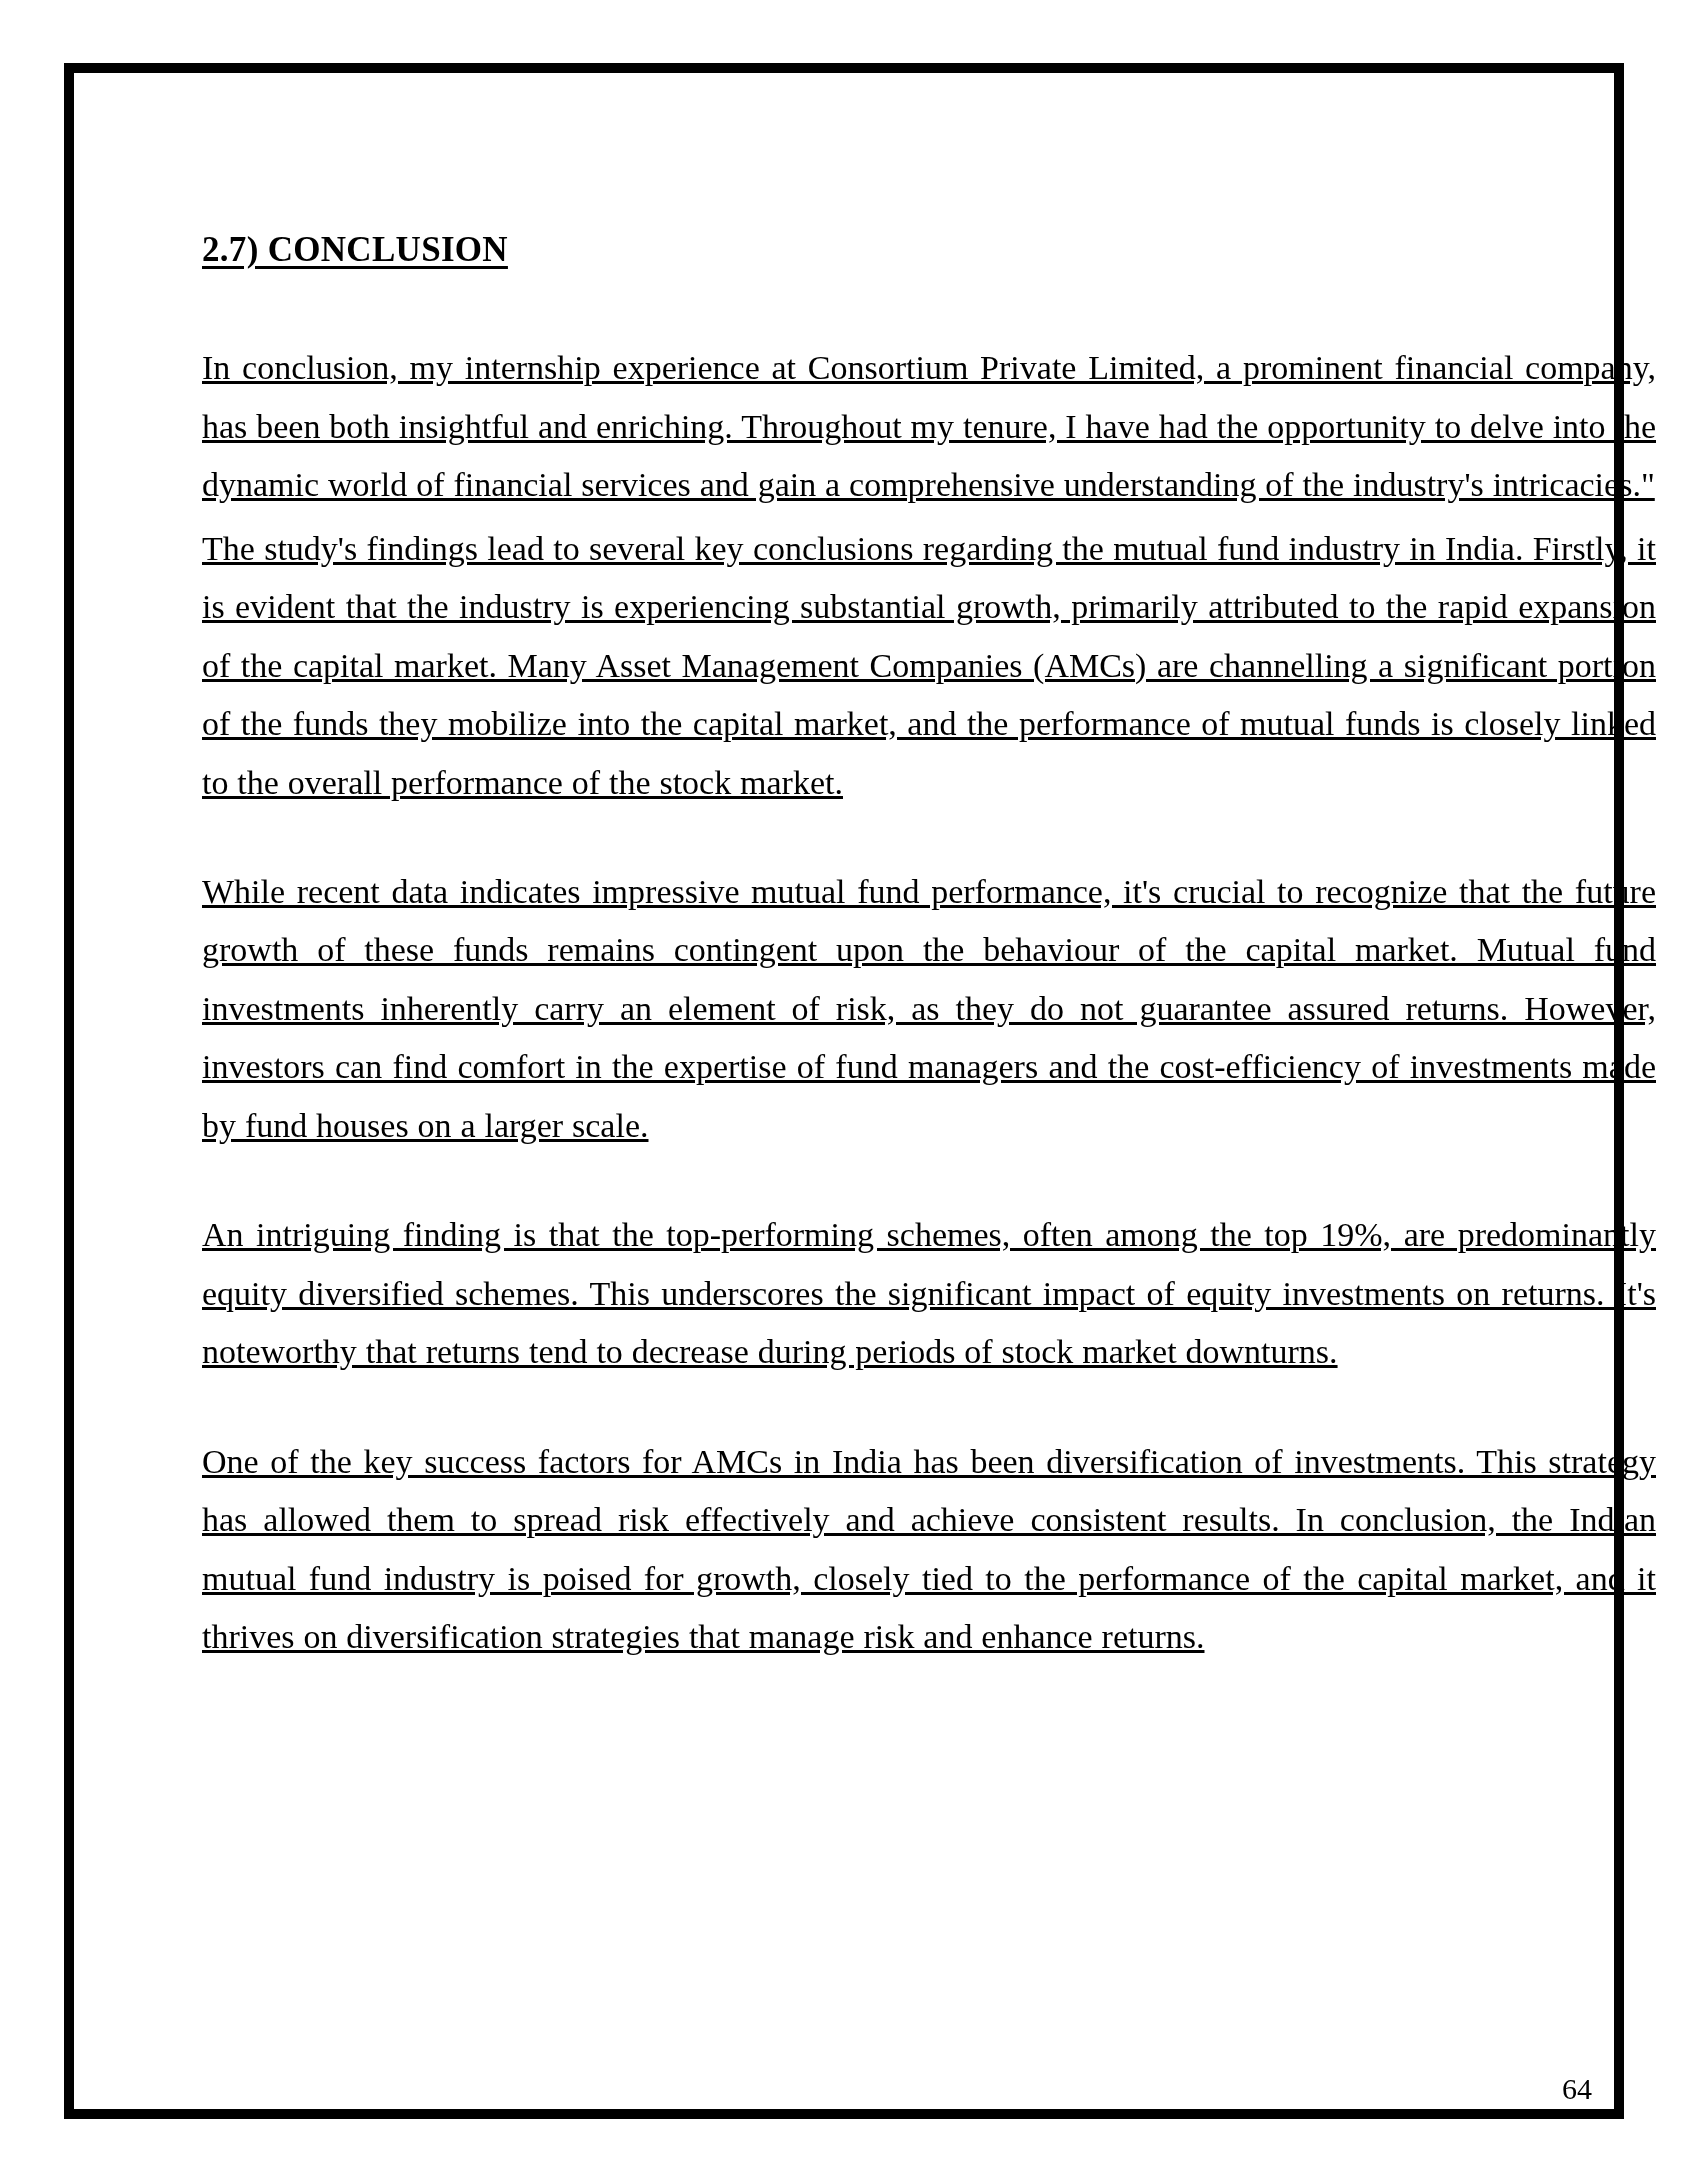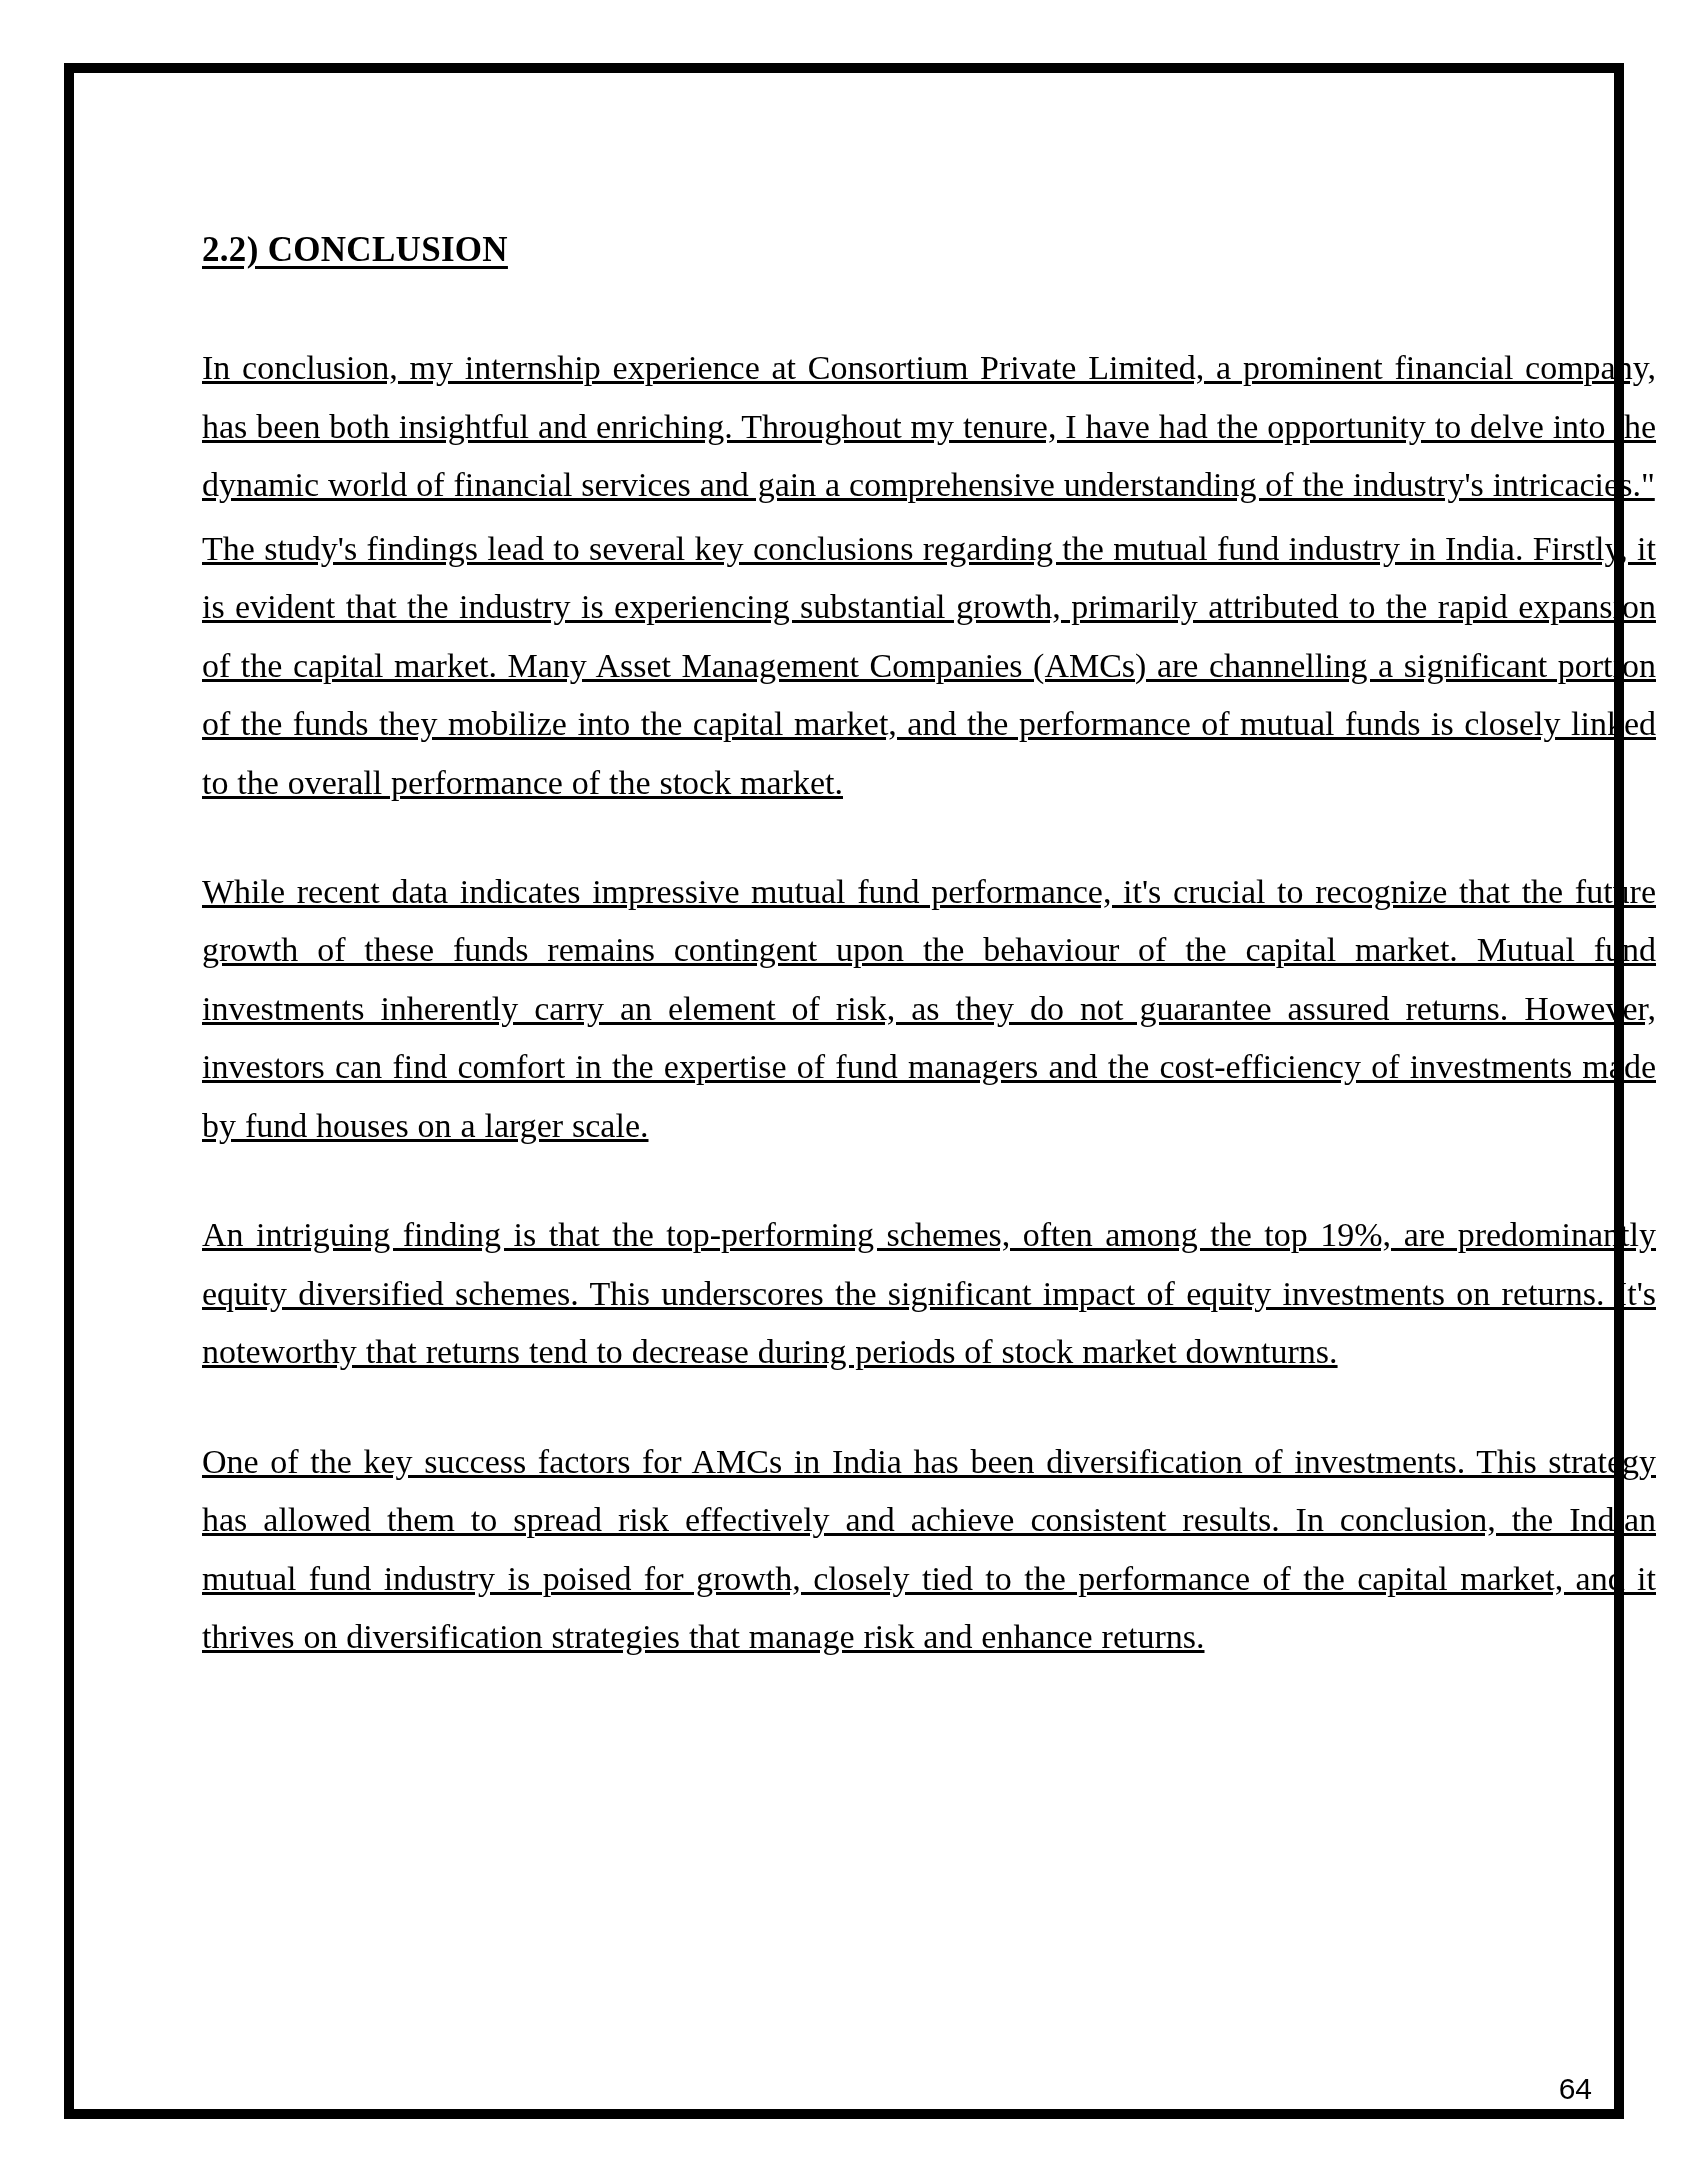--- a/index.html
+++ b/index.html
@@ -63,32 +63,32 @@
 
   .para-gap-small { height: 5px; }
   .para-gap-large { height: 51px; }
 
   .page-number {
     position: absolute;
     right: 22px;
     bottom: 5px;
     font-size: 30px;
     line-height: 1;
-    font-family: Liberation Sans, sans-serif;
+    font-family: Liberation Serif, serif;
   }
 </style>
 </head>
 <body>
 
 <div class="page">
   <div class="page-frame">
 
     <div class="content">
 
-      <div class="section-heading">2.2) CONCLUSION</div>
+      <div class="section-heading">2.7) CONCLUSION</div>
 
       <p class="body-text">In conclusion, my internship experience at Consortium Private Limited, a prominent financial company, has been both insightful and enriching. Throughout my tenure, I have had the opportunity to delve into the dynamic world of financial services and gain a comprehensive understanding of the industry's intricacies."</p>
 
       <div class="para-gap-small"></div>
 
       <p class="body-text"> The study's findings lead to several key conclusions regarding the mutual fund industry in India. Firstly, it is evident that the industry is experiencing substantial growth, primarily attributed to the rapid expansion of the capital market. Many Asset Management Companies (AMCs) are channelling a significant portion of the funds they mobilize into the capital market, and the performance of mutual funds is closely linked to the overall performance of the stock market.</p>
 
       <div class="para-gap-large"></div>
 
       <p class="body-text">While recent data indicates impressive mutual fund performance, it's crucial to recognize that the future growth of these funds remains contingent upon the behaviour of the capital market. Mutual fund investments inherently carry an element of risk, as they do not guarantee assured returns. However, investors can find comfort in the expertise of fund managers and the cost-efficiency of investments made by fund houses on a larger scale.</p>

